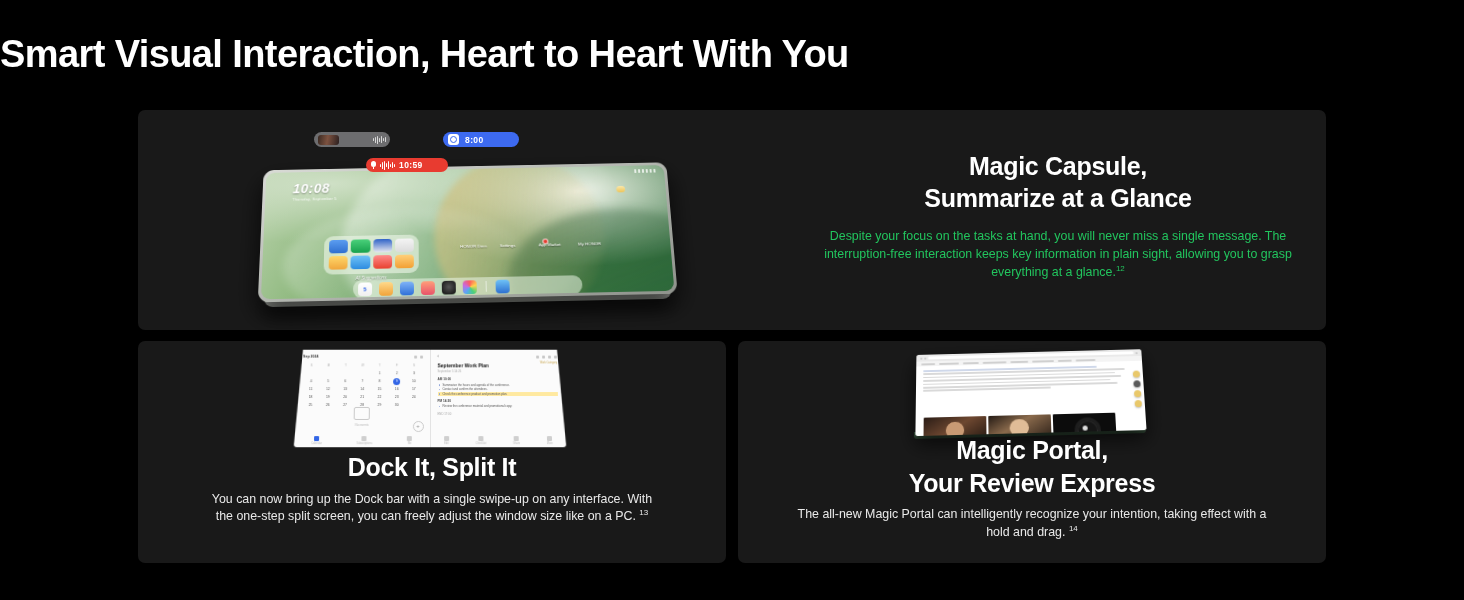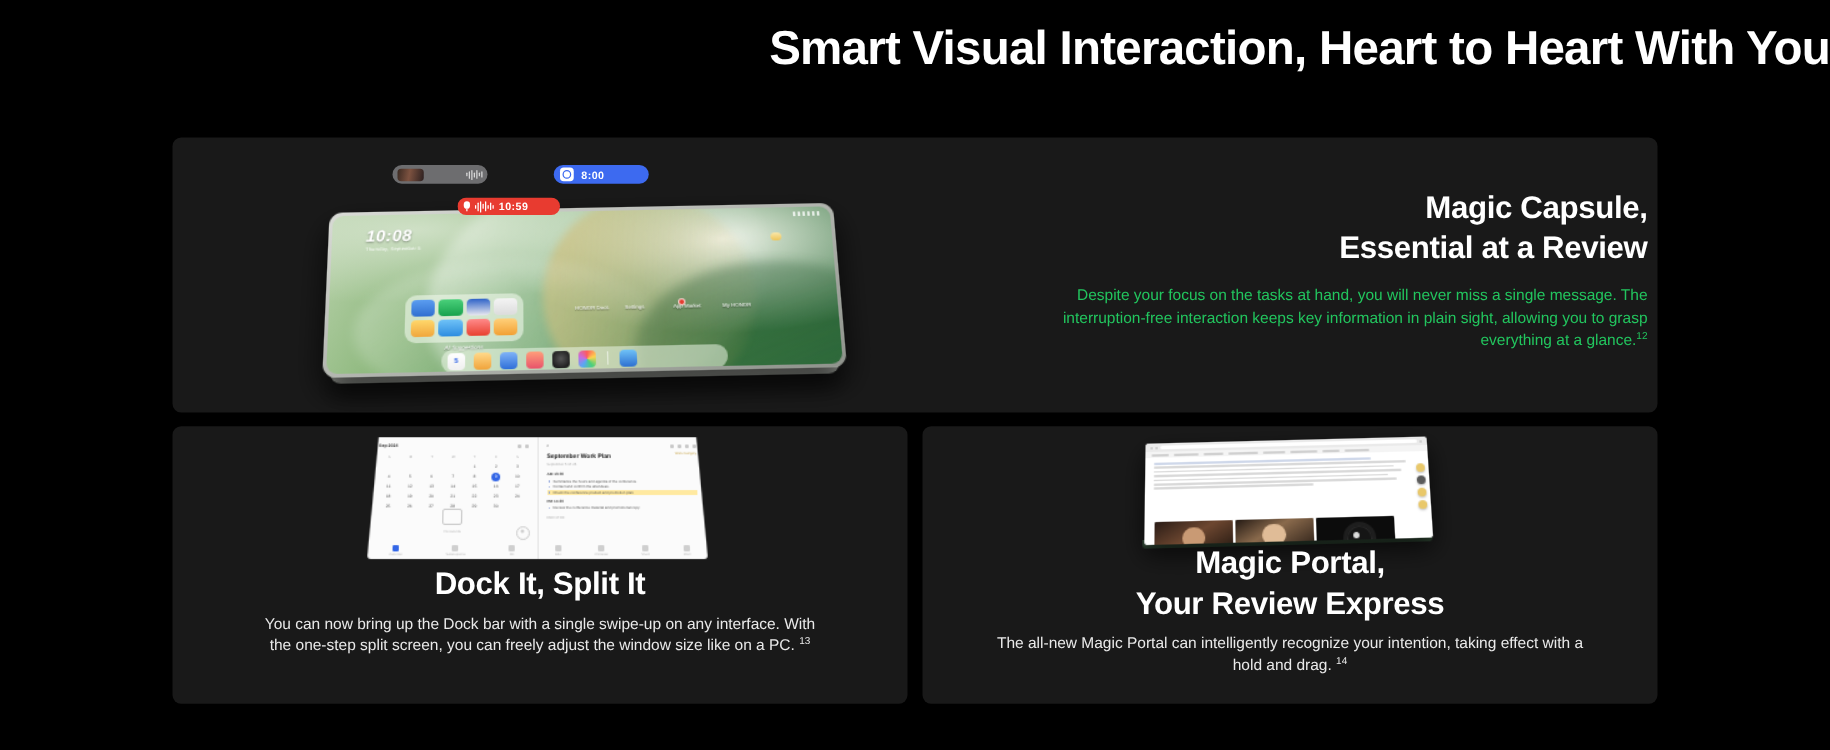--- a/index.html
+++ b/index.html
@@ -5,33 +5,33 @@
   html,body{margin:0;padding:0;}
   body{
     width:1464px;height:600px;background:#000;
     font-family:"Liberation Sans", sans-serif;
     color:#fff;overflow:hidden;position:relative;
   }
   .page{position:relative;width:1464px;height:600px;}
 
   
   .headline{
-    position:absolute;left:0;top:18px;width:1464px;
-    text-align:right;font-size:38px;font-weight:700;
+    position:absolute;left:0;top:33px;width:1464px;
+    text-align:left;font-size:38px;font-weight:700;
     letter-spacing:-0.6px;color:#fff;white-space:nowrap;
   }
 
   
   .panel{position:absolute;background:#191919;border-radius:7px;overflow:hidden;}
   #panel-top{left:138px;top:110px;width:1188px;height:220px;}
   #panel-bl{left:138px;top:341px;width:588px;height:222px;}
   #panel-br{left:738px;top:341px;width:588px;height:222px;}
 
   
-  .cap-text{position:absolute;left:660px;top:40px;width:520px;text-align:right;}
+  .cap-text{position:absolute;left:660px;top:40px;width:520px;text-align:center;}
   .cap-h{font-size:25px;font-weight:700;line-height:1.28;letter-spacing:-0.3px;}
   .cap-p{
     margin-top:14px;font-size:12.4px;line-height:1.45;color:#22c55e;
     font-weight:400;
   }
   sup{font-size:8px;vertical-align:super;line-height:0;}
 
   
   .b-text{position:absolute;left:0;width:100%;text-align:center;}
   #bl-text{top:110px;}
@@ -341,21 +341,21 @@
               <span class="ic" style="background:linear-gradient(#6fc2f7,#2d6fd0)"></span>
             </div>
           </div>
         </div>
       </div>
     </div>
 
     <div class="cap-text">
       <div class="cap-h">
         <div>Magic Capsule,</div>
-        <div>Essential at a Review</div>
+        <div>Summarize at a Glance</div>
       </div>
       <div class="cap-p">
         <span>Despite your focus on the tasks at hand, you will never miss a single message. The interruption-free interaction keeps key information in plain sight, allowing you to grasp everything at a glance.</span><sup>12</sup>
       </div>
     </div>
   </div>
 
   <div class="panel" id="panel-bl">
     <div class="art-bl">
       <div class="slab">

